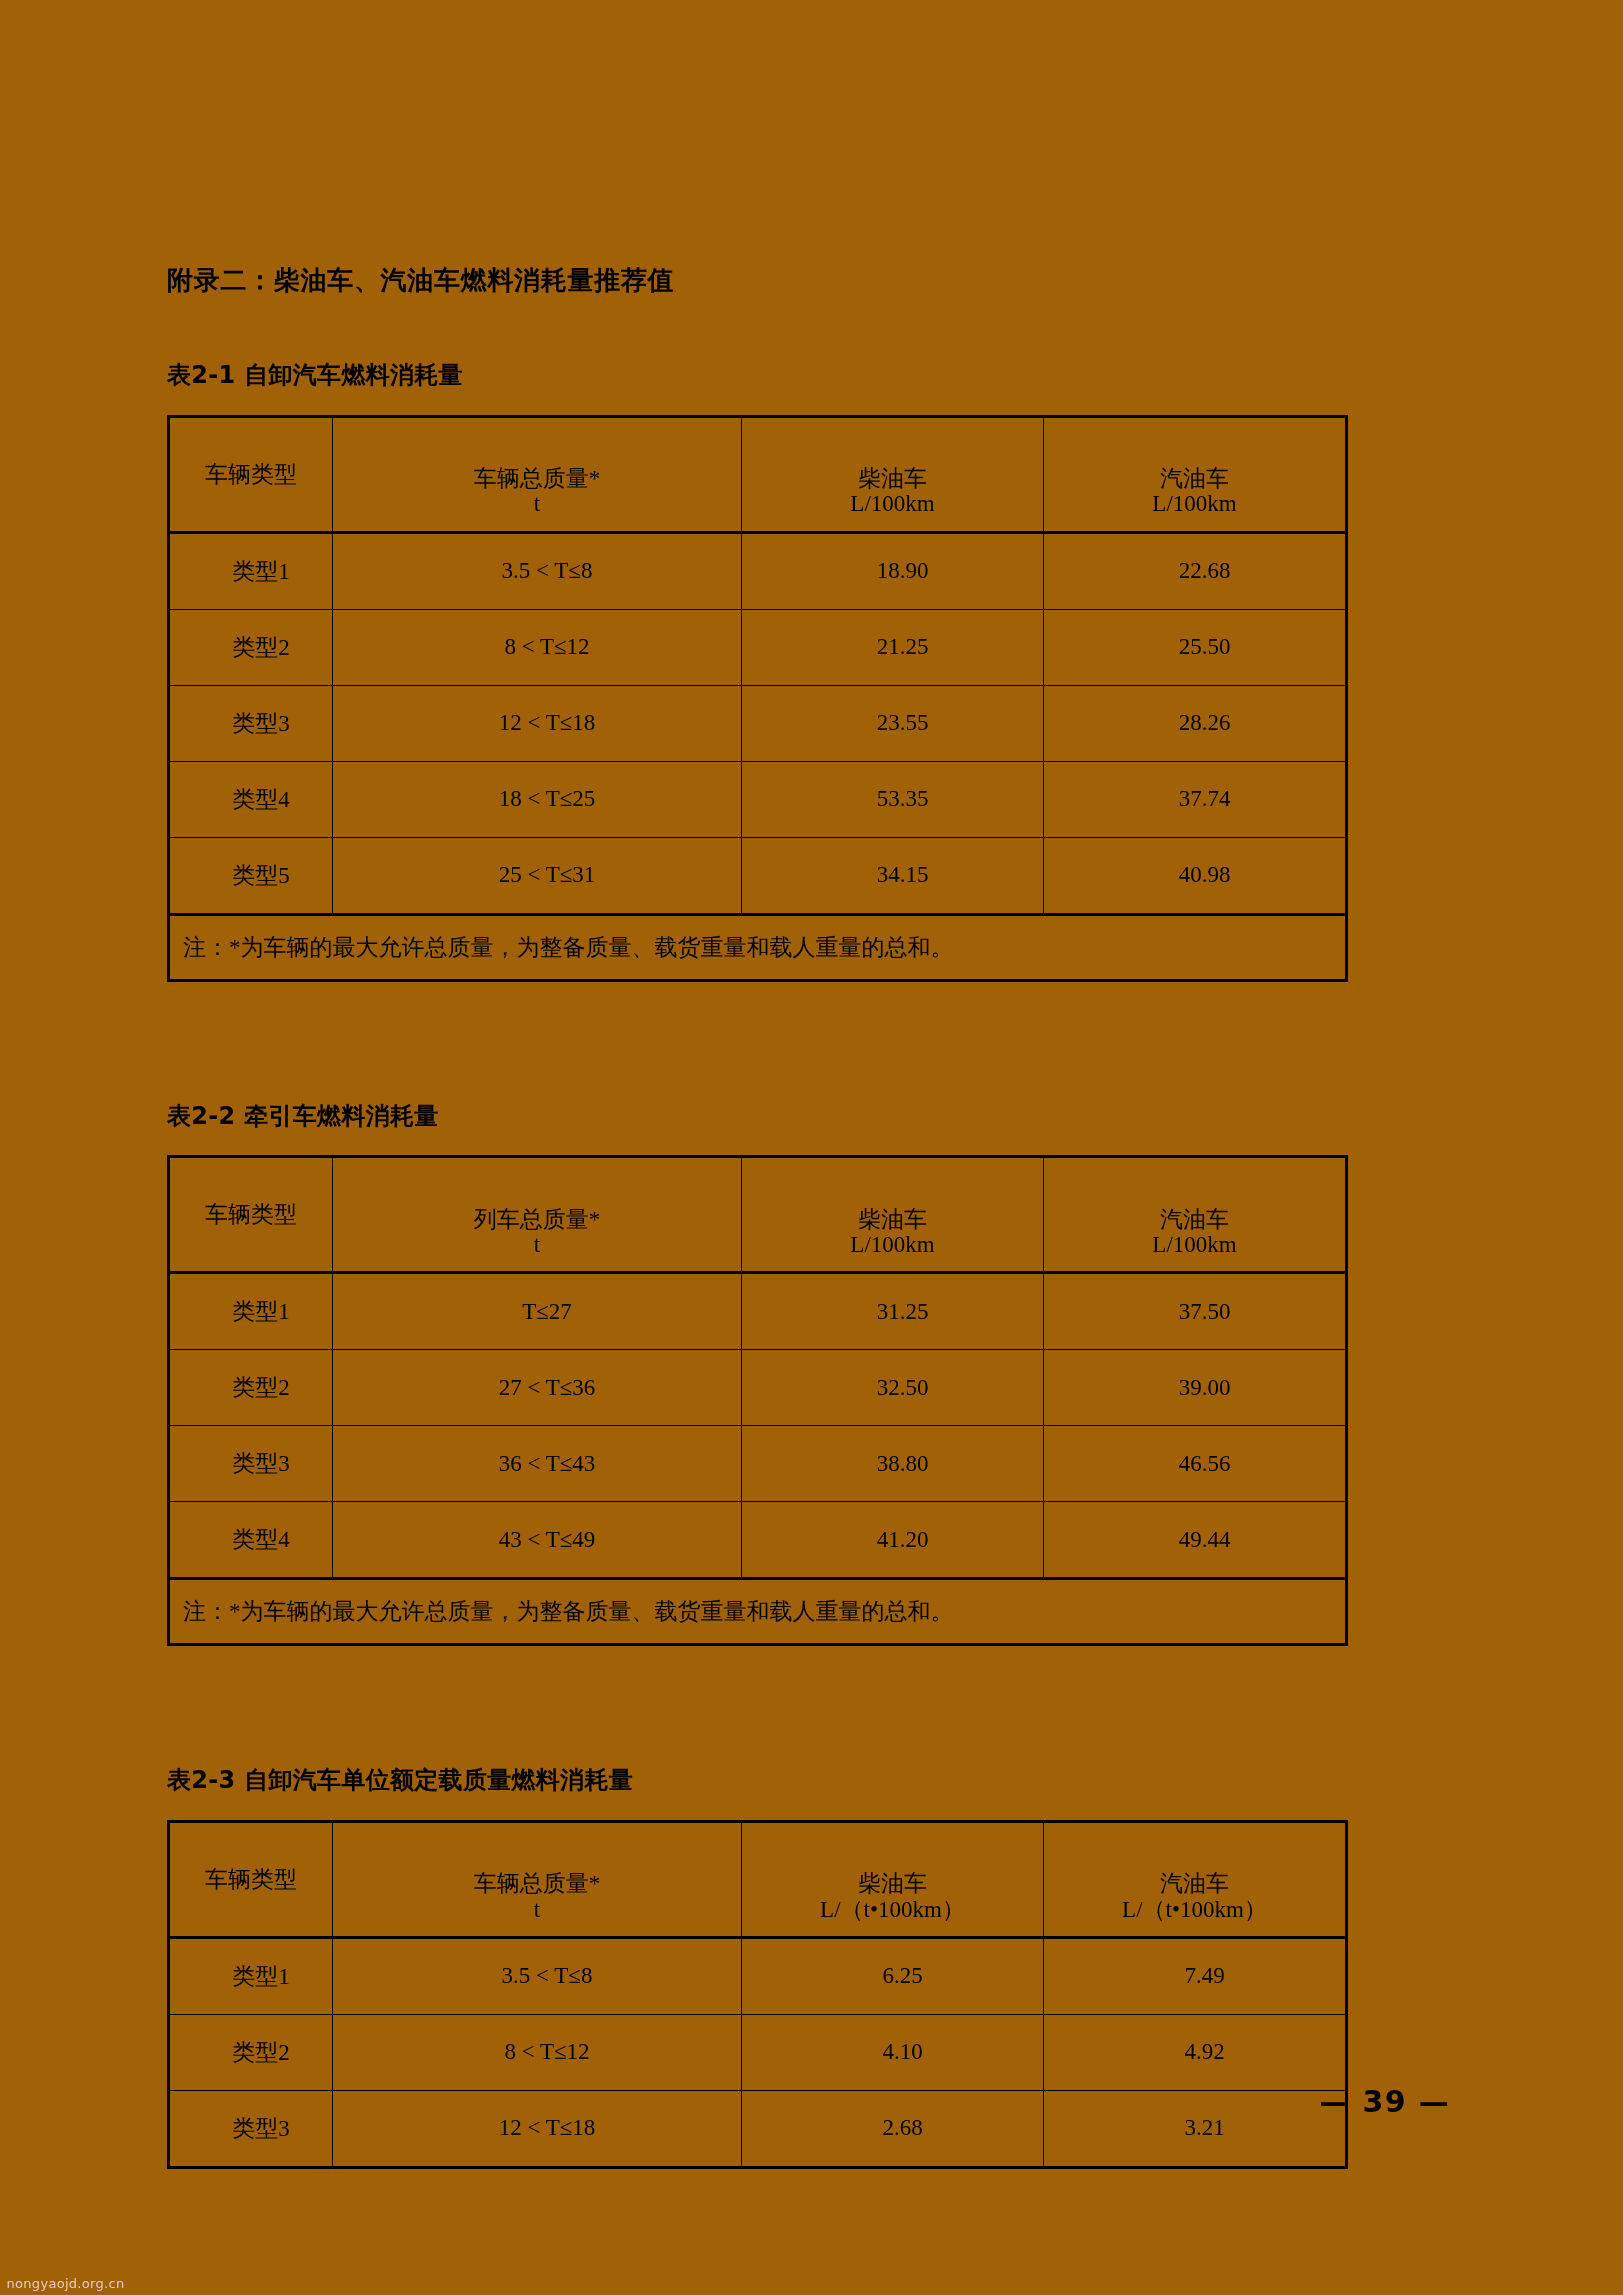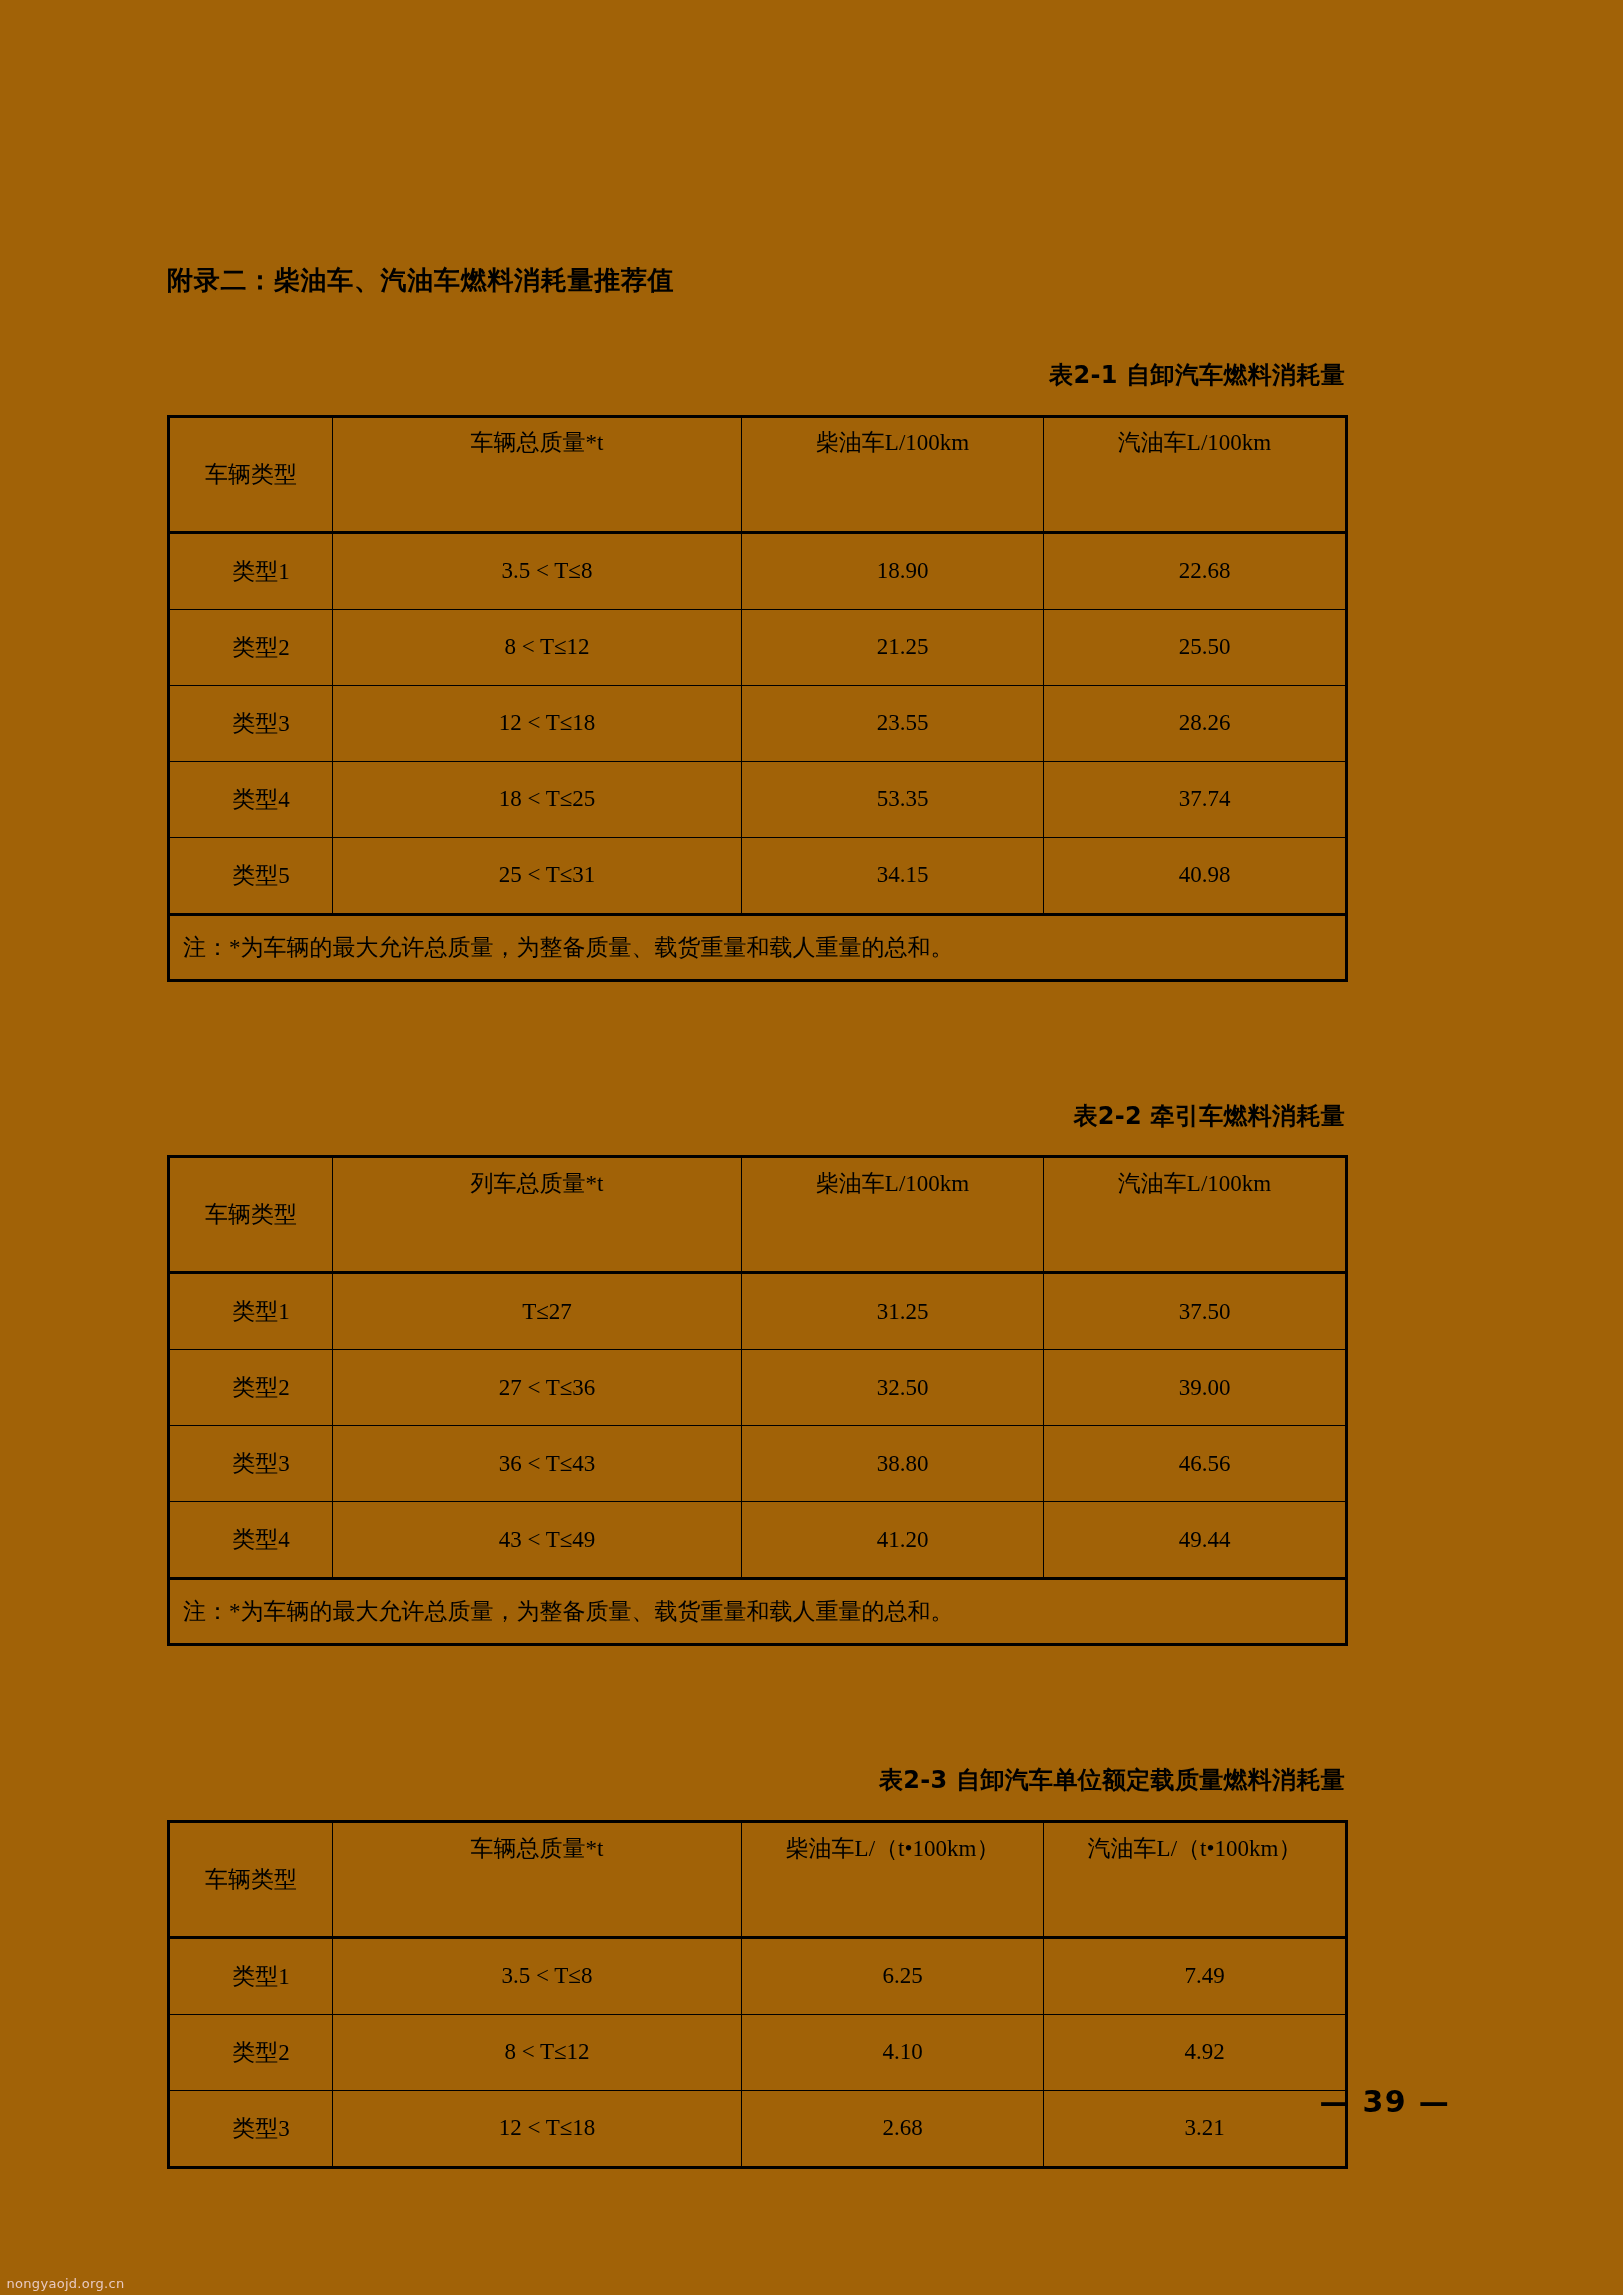--- a/index.html
+++ b/index.html
@@ -36,21 +36,21 @@
     margin-top: 265px;
     margin-bottom: 0;
     white-space: nowrap;
   }
 
   
   .table-caption {
     font-family: "DejaVu Sans", "Liberation Sans", sans-serif;
     font-weight: bold;
     font-size: 24px;
-    text-align: right;
+    text-align: left;
     letter-spacing: 0.3px;
     white-space: nowrap;
   }
   .cap-1 { margin-top: 63px; }
   .cap-2 { margin-top: 118px; }
   .cap-3 { margin-top: 118px; }
 
   
   table.fuel-table {
     border-collapse: collapse;
@@ -81,22 +81,22 @@
     padding-left: 13px;
     border-top-width: 3.3px;
   }
   col.c1 { width: 164px; }
   col.c2 { width: 409px; }
   col.c3 { width: 302px; }
   col.c4 { width: 303px; }
 
   .hdr-two-line {
     display: flex;
-    flex-direction: row;
-    justify-content: center;
+    flex-direction: column;
+    justify-content: flex-end;
     height: 98px;
     padding-top: 5.2px;
     padding-bottom: 6.5px;
     box-sizing: border-box;
   }
   .hdr-two-line .line-top { line-height: 1.1; }
   .hdr-two-line .line-bot { line-height: 1.1; }
   .hdr-single {
     line-height: 1.1;
   }

